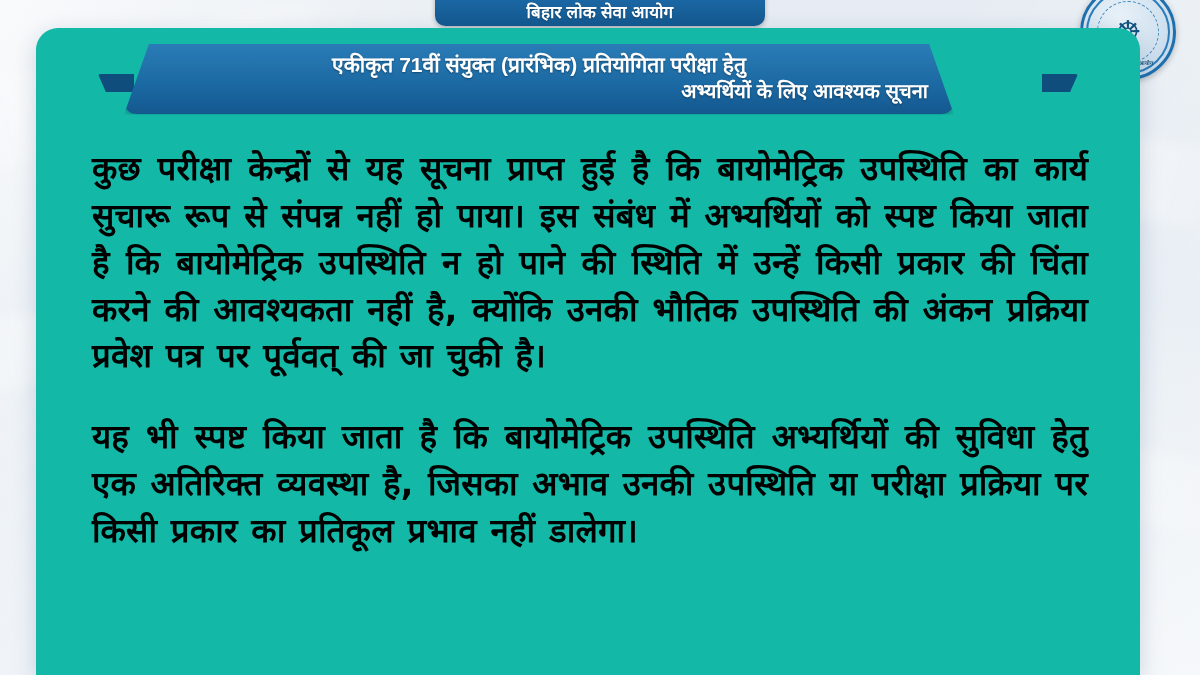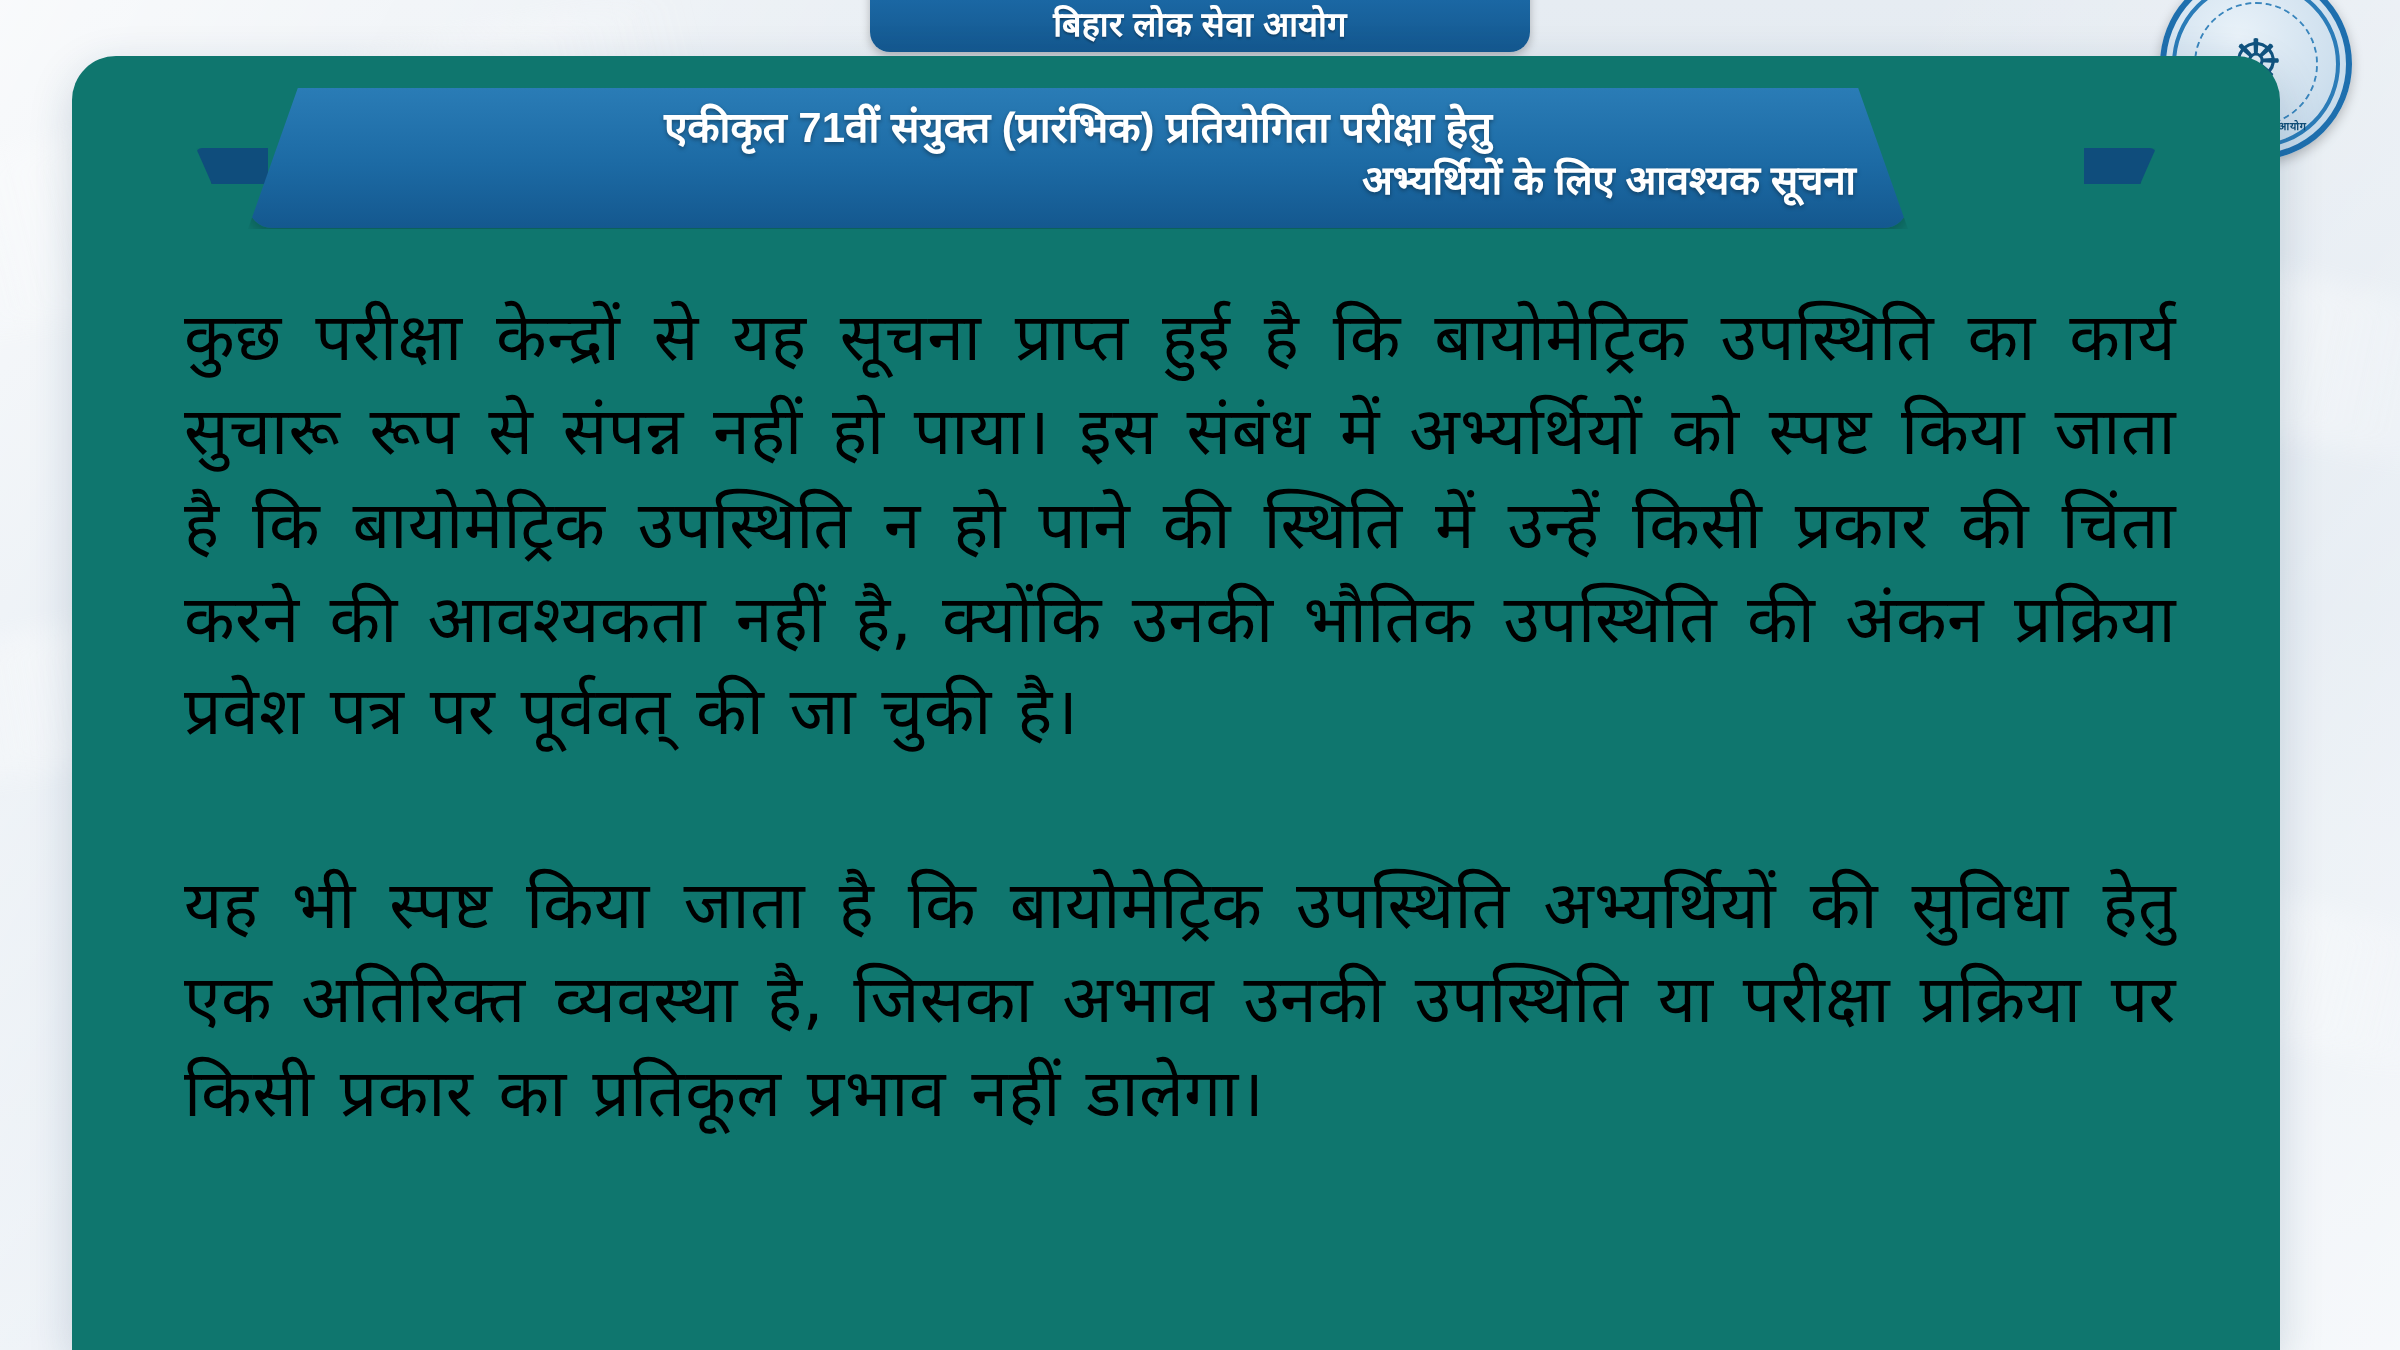--- a/index.html
+++ b/index.html
@@ -107,21 +107,21 @@
     font-weight: bold;
   }
 
   
   .card {
     position: absolute;
     left: 36px;
     top: 28px;
     width: 1104px;
     height: 648px;
-    background: #0f766e;
+    background: #14b8a6;
     border-radius: 22px 22px 0 0;
     box-shadow: 0 6px 22px rgba(20,60,100,.18);
     overflow: hidden;
   }
 
   
   .header-banner {
     position: absolute;
     left: 88px;
     top: 16px;
@@ -156,30 +156,31 @@
   .wing-r { right: 62px; clip-path: polygon(0 0, 100% 0, 78% 100%, 0 100%); border-radius: 0 3px 3px 0;}
 
   
   .body-text {
     position: absolute;
     left: 56px;
     right: 52px;
     top: 118px;
     color: #000000;
     font-family: "DejaVu Sans", sans-serif;
+    font-weight: bold;
   }
   .para {
     font-size: 33px;
     line-height: 1.42;
     text-align: justify;
     text-justify: inter-word;
     letter-spacing: .2px;
     word-spacing: 2px;
   }
-  .para + .para { margin-top: 50px; }
+  .para + .para { margin-top: 34px; }
 </style>
 </head>
 <body>
 
 <div class="bg">
   <div class="bg-streak s1"></div>
   <div class="bg-streak s2"></div>
   <div class="bg-streak s3"></div>
   <div class="bg-streak s4"></div>
   <div class="bg-streak s5"></div>

